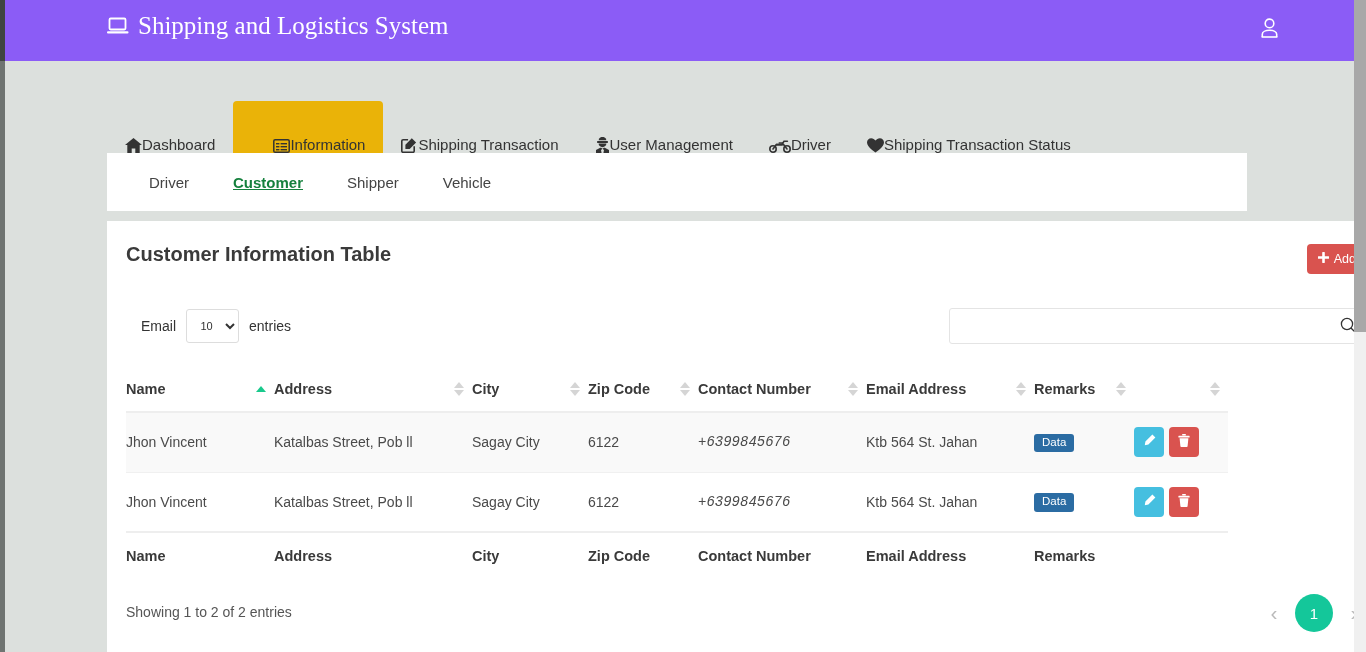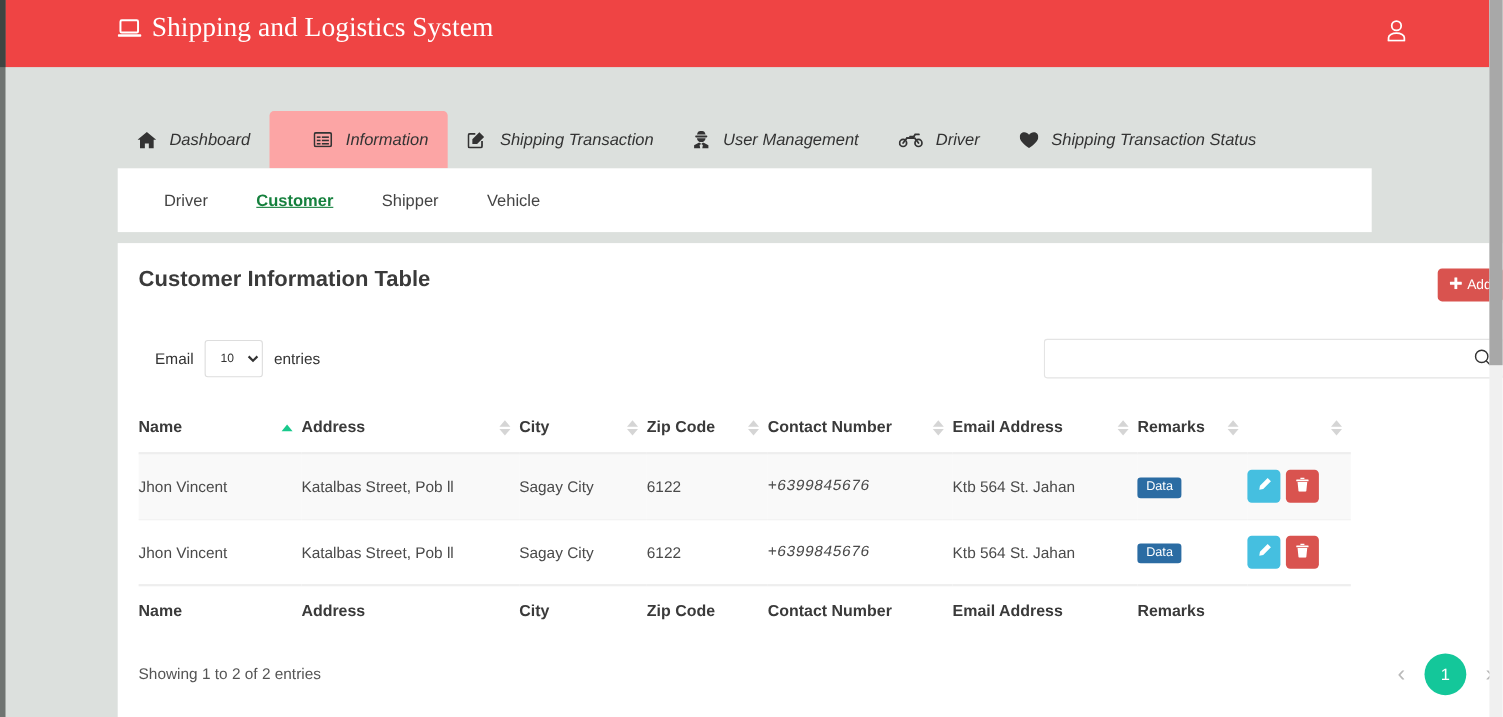--- a/index.html
+++ b/index.html
@@ -30,21 +30,21 @@
   .scrollbar-thumb {
     position: absolute; right: 0; top: 0;
     width: 12px; height: 332px;
     background: #a8a8a8; z-index: 61;
   }
 
   
   .topbar {
     position: absolute; left: 0; top: 0;
     width: 1354px; height: 61px;
-    background: #ef4444;
+    background: #8b5cf6;
   }
   .brand {
     position: absolute; left: 107px; top: 12px;
     color: #fff;
     font-family: "Liberation Serif", serif;
     font-size: 25px;
     display: flex; align-items: center; gap: 9px;
     white-space: nowrap;
   }
   .brand svg { display: block; }
@@ -56,30 +56,29 @@
 
   
   .tabs {
     position: absolute; left: 107px; top: 101px;
     width: 1140px; height: 52px;
     display: flex; align-items: flex-start;
   }
   .tab {
     height: 52px;
     padding: 0 18px;
-    display: flex; align-items: center; gap: 12px;
+    display: flex; align-items: flex-end; gap: 0;
     font-size: 15px;
     color: #333;
     white-space: nowrap;
     border-radius: 4px 4px 0 0;
     cursor: pointer;
-    font-style: italic;
   }
   .tab .ic { display: flex; align-items: center; color: #333; }
-  .tab.active { background: #fca5a5; padding-left: 40px; }
+  .tab.active { background: #eab308; padding-left: 40px; }
 
   
   .subnav {
     position: absolute; left: 107px; top: 153px;
     width: 1140px; height: 58px;
     background: #fff;
     display: flex; align-items: center;
     padding-left: 20px;
   }
   .subnav-item {

